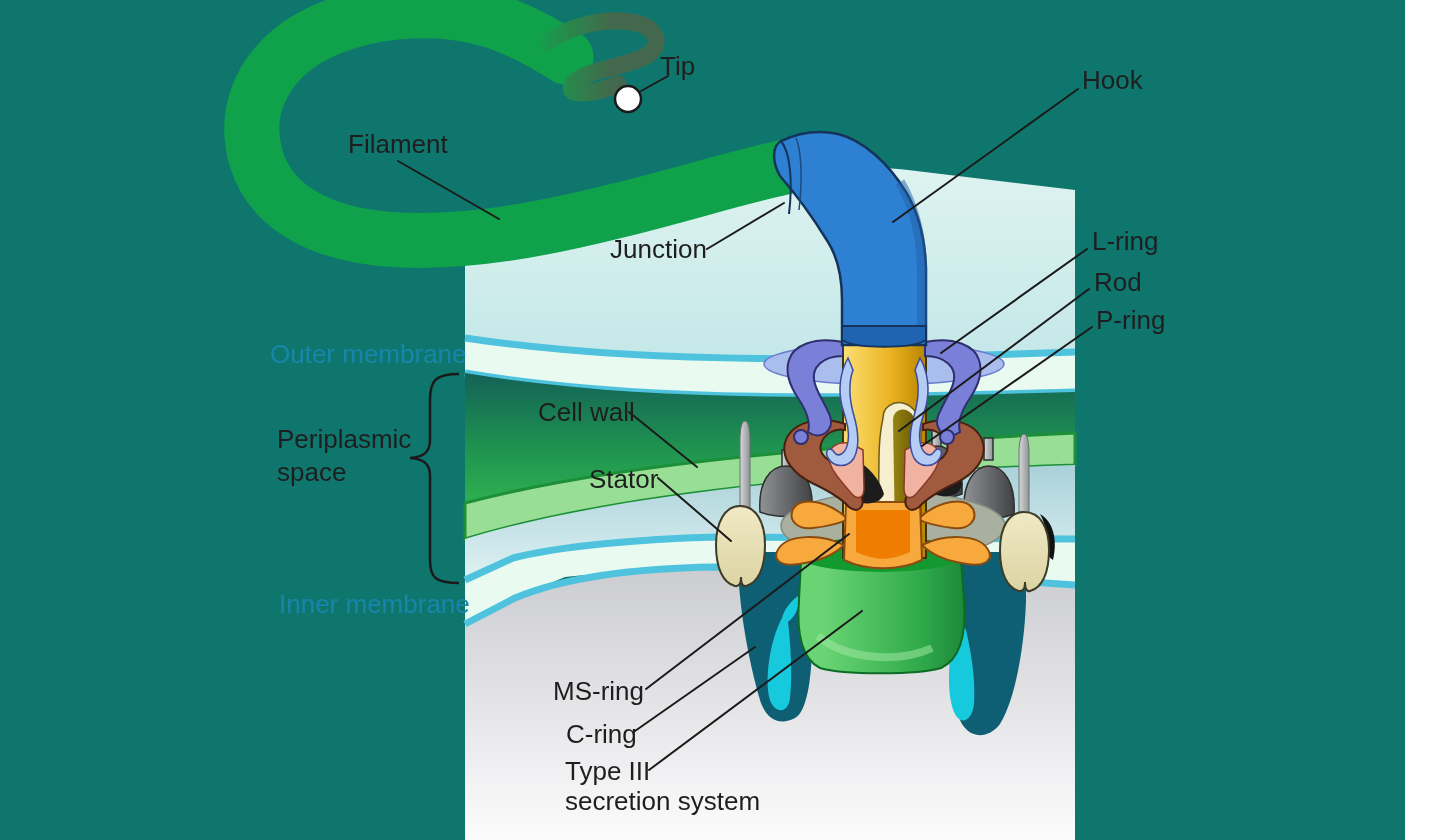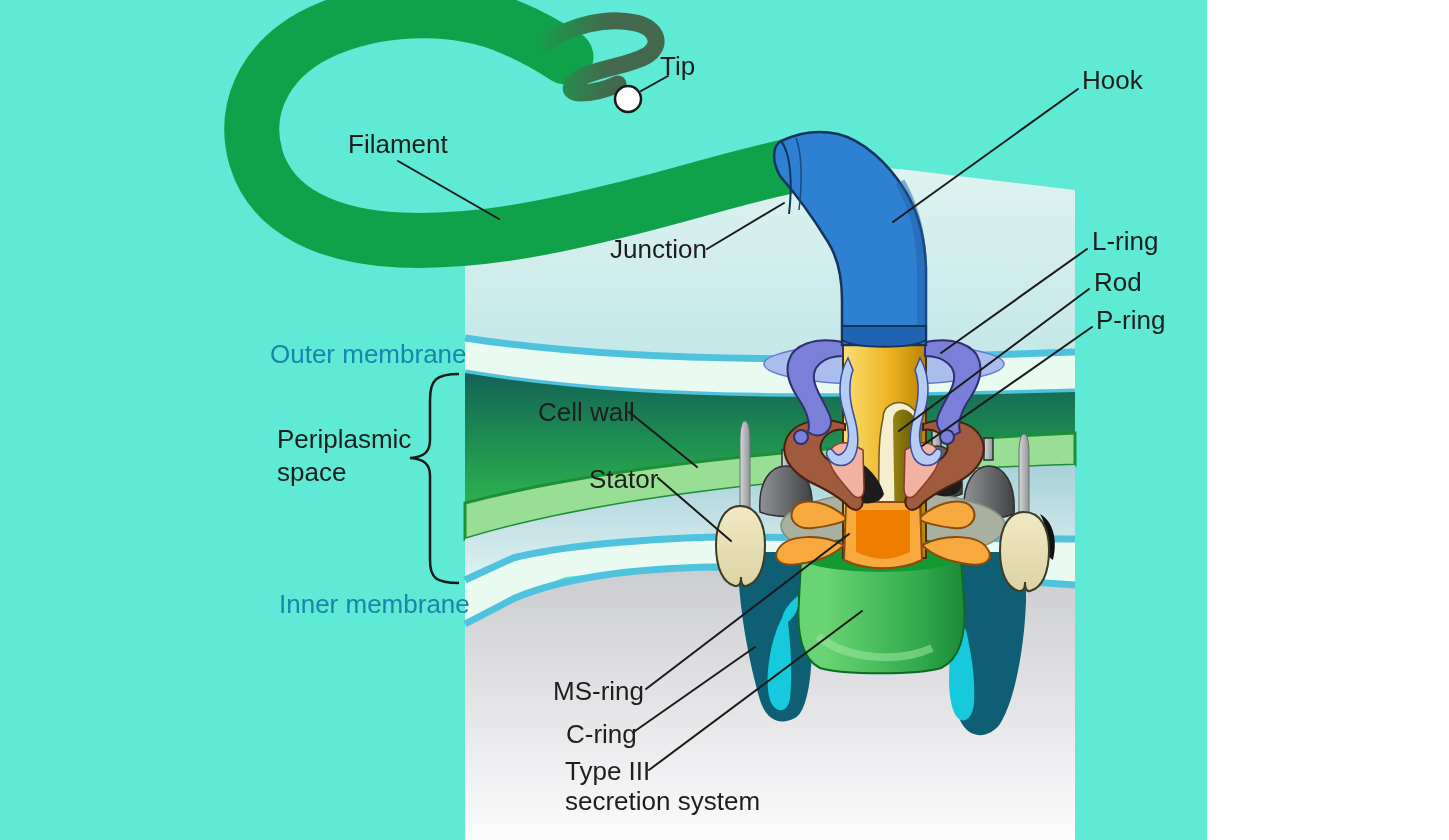--- a/index.html
+++ b/index.html
@@ -1,16 +1,16 @@
 <!DOCTYPE html>
 <html><head>
 <meta charset="utf-8">
 <style>
   html,body{margin:0;padding:0;background:#fff;}
-  #stage{position:relative;width:1207px;height:840px;background:#5eead4;overflow:hidden;
+  #stage{position:relative;width:1405px;height:840px;background:#0f766e;overflow:hidden;
          font-family:"Liberation Sans",sans-serif;}
   svg{position:absolute;left:0;top:0;}
   text{font-family:"Liberation Sans",sans-serif;font-size:26px;fill:#1e1e1e;}
   text.teal{fill:#1886ab;}
 </style>
 </head>
 <body>
 <div id="stage">
 
 <svg width="1449" height="840" viewBox="0 0 1449 840">

